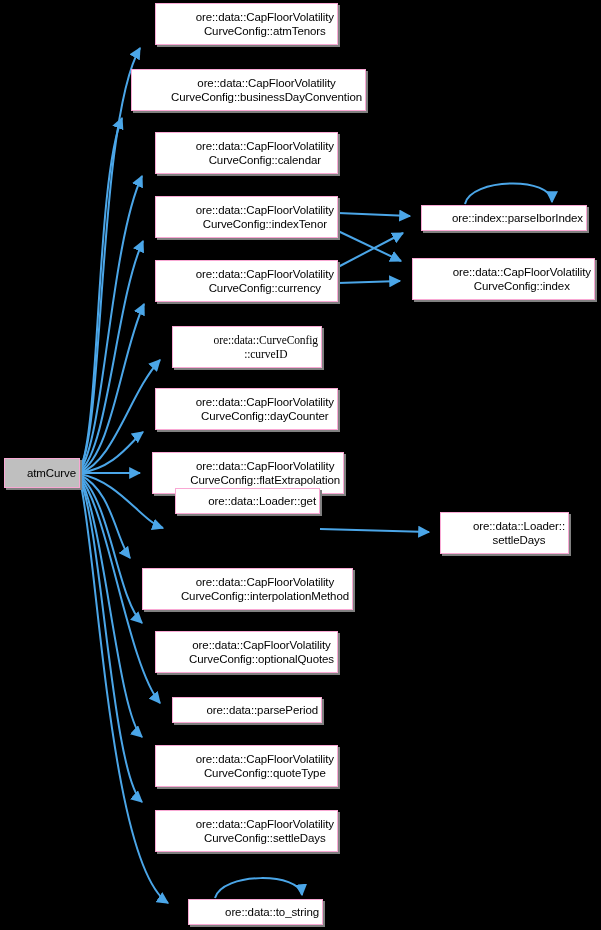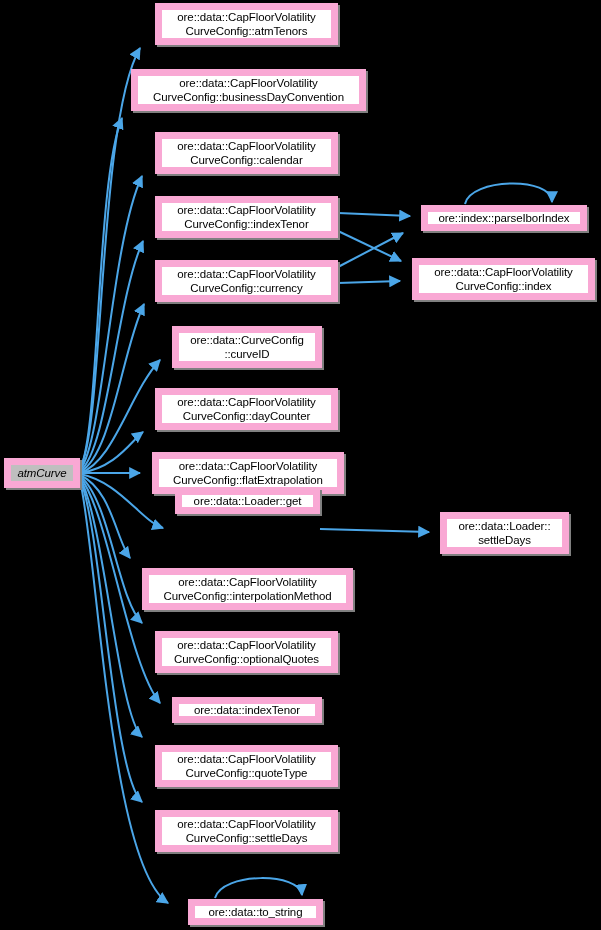--- a/index.html
+++ b/index.html
@@ -21,25 +21,25 @@
     left: 0;
     top: 0;
     width: 601px;
     height: 930px;
     pointer-events: none;
   }
   .node {
     position: absolute;
     box-sizing: border-box;
     background: #ffffff;
-    border: 7px solid #f9a8d4;
+    border: 1px solid #f9a8d4;
     box-shadow: 2px 2px 0 0 #808080;
     display: flex;
     align-items: center;
-    justify-content: center;
+    justify-content: flex-end;
     text-align: center;
     color: #000000;
     font-size: 11.5px;
     line-height: 14px;
     letter-spacing: -0.1px;
     z-index: 5;
     white-space: pre;
   }
   .node.root {
     background: #bfbfbf;
@@ -84,43 +84,43 @@
       <path d="M 338 283 L 400 281"></path>
 
       <path d="M 320 529 L 429 532"></path>
 
       <path d="M 465 204 C 470 178 552 176 552 202"></path>
       <path d="M 215 898 C 222 872 300 872 302 895"></path>
     </g>
   </svg>
 
   <div id="nodes-layer">
-      <div class="node root" style="left: 4px; top: 458px; width: 76px; height: 30px; font-style: italic;"><span class="node-label">atmCurve</span></div>
+      <div class="node root" style="left: 4px; top: 458px; width: 76px; height: 30px;"><span class="node-label">atmCurve</span></div>
       <div class="node" style="left: 155px; top: 3px; width: 183px; height: 42px;"><span class="node-label">ore::data::CapFloorVolatility
 CurveConfig::atmTenors</span></div>
       <div class="node" style="left: 131px; top: 69px; width: 235px; height: 42px;"><span class="node-label">ore::data::CapFloorVolatility
 CurveConfig::businessDayConvention</span></div>
       <div class="node" style="left: 155px; top: 132px; width: 183px; height: 42px;"><span class="node-label">ore::data::CapFloorVolatility
 CurveConfig::calendar</span></div>
       <div class="node" style="left: 155px; top: 196px; width: 183px; height: 42px;"><span class="node-label">ore::data::CapFloorVolatility
 CurveConfig::indexTenor</span></div>
       <div class="node" style="left: 155px; top: 260px; width: 183px; height: 42px;"><span class="node-label">ore::data::CapFloorVolatility
 CurveConfig::currency</span></div>
-      <div class="node" style="left: 172px; top: 326px; width: 150px; height: 42px;"><span class="node-label">ore::data::CurveConfig
+      <div class="node" style="left: 172px; top: 326px; width: 150px; height: 42px; font-family: Liberation Serif, serif;"><span class="node-label">ore::data::CurveConfig
 ::curveID</span></div>
       <div class="node" style="left: 155px; top: 388px; width: 183px; height: 42px;"><span class="node-label">ore::data::CapFloorVolatility
 CurveConfig::dayCounter</span></div>
       <div class="node" style="left: 152px; top: 452px; width: 192px; height: 42px;"><span class="node-label">ore::data::CapFloorVolatility
 CurveConfig::flatExtrapolation</span></div>
       <div class="node" style="left: 175px; top: 488px; width: 145px; height: 26px;"><span class="node-label">ore::data::Loader::get</span></div>
       <div class="node" style="left: 142px; top: 568px; width: 211px; height: 42px;"><span class="node-label">ore::data::CapFloorVolatility
 CurveConfig::interpolationMethod</span></div>
       <div class="node" style="left: 155px; top: 631px; width: 183px; height: 42px;"><span class="node-label">ore::data::CapFloorVolatility
 CurveConfig::optionalQuotes</span></div>
-      <div class="node" style="left: 172px; top: 697px; width: 150px; height: 26px;"><span class="node-label">ore::data::indexTenor</span></div>
+      <div class="node" style="left: 172px; top: 697px; width: 150px; height: 26px;"><span class="node-label">ore::data::parsePeriod</span></div>
       <div class="node" style="left: 155px; top: 745px; width: 183px; height: 42px;"><span class="node-label">ore::data::CapFloorVolatility
 CurveConfig::quoteType</span></div>
       <div class="node" style="left: 155px; top: 810px; width: 183px; height: 42px;"><span class="node-label">ore::data::CapFloorVolatility
 CurveConfig::settleDays</span></div>
       <div class="node" style="left: 188px; top: 899px; width: 135px; height: 26px;"><span class="node-label">ore::data::to_string</span></div>
       <div class="node" style="left: 421px; top: 205px; width: 166px; height: 26px;"><span class="node-label">ore::index::parseIborIndex</span></div>
       <div class="node" style="left: 412px; top: 258px; width: 183px; height: 42px;"><span class="node-label">ore::data::CapFloorVolatility
 CurveConfig::index</span></div>
       <div class="node" style="left: 440px; top: 512px; width: 129px; height: 42px;"><span class="node-label">ore::data::Loader::
 settleDays</span></div>

